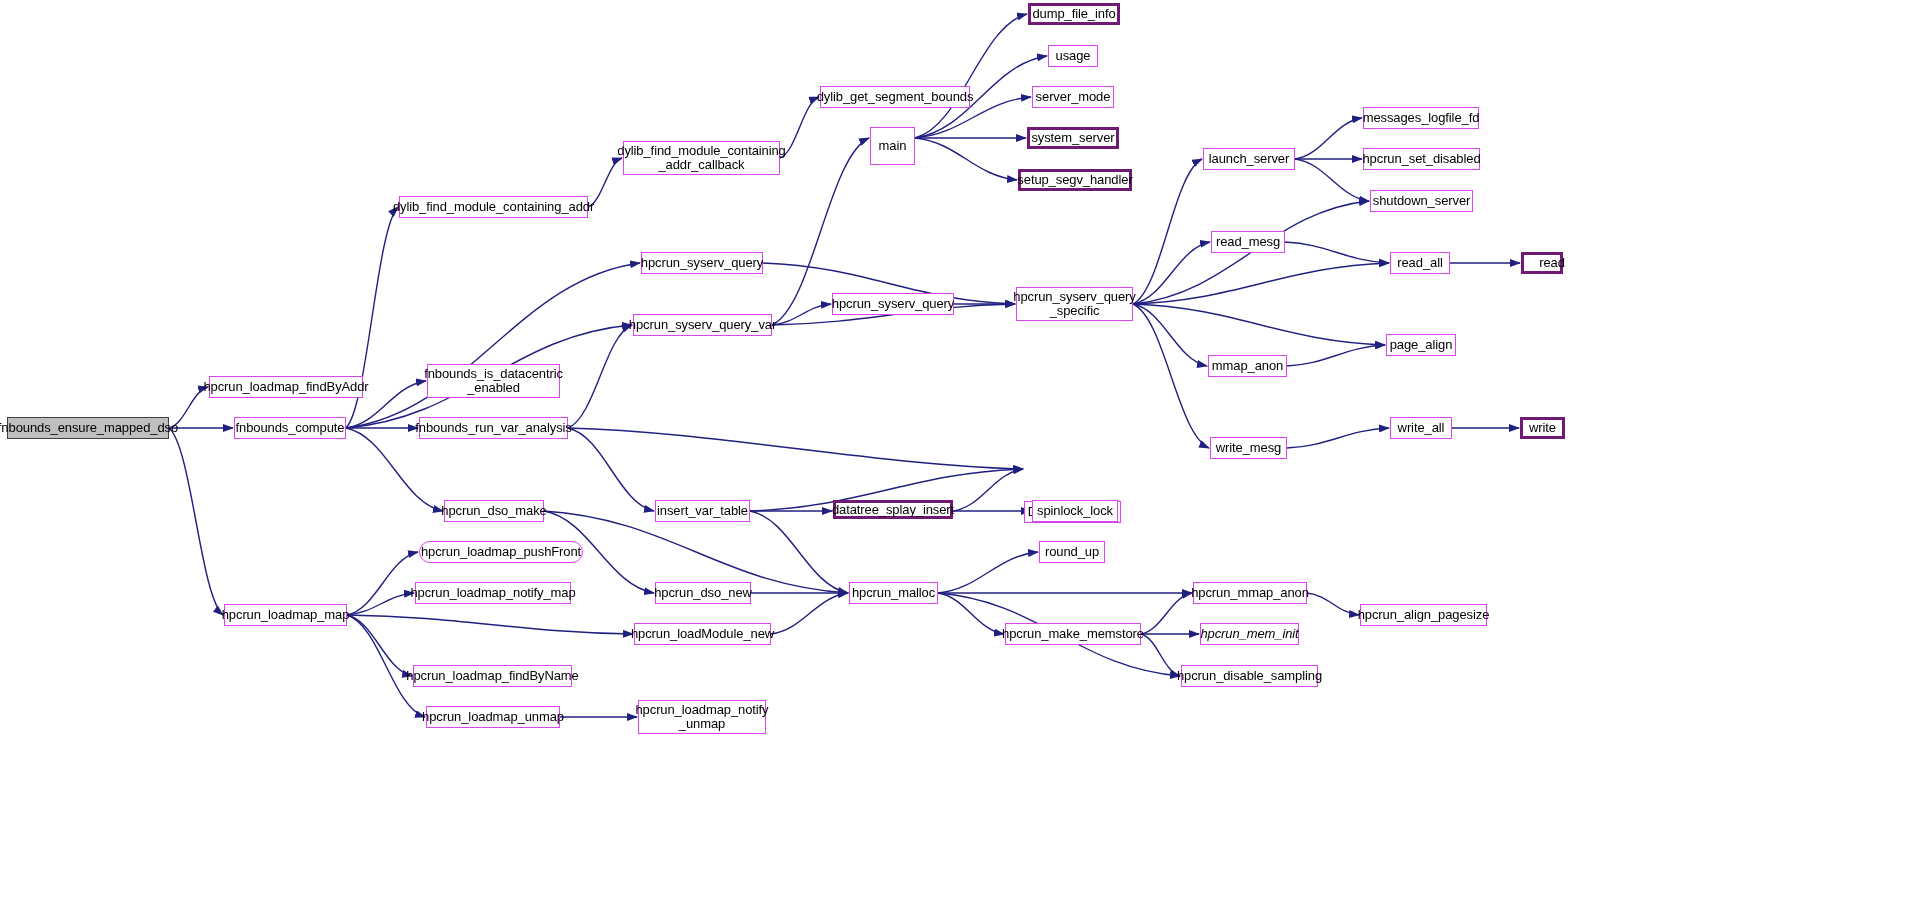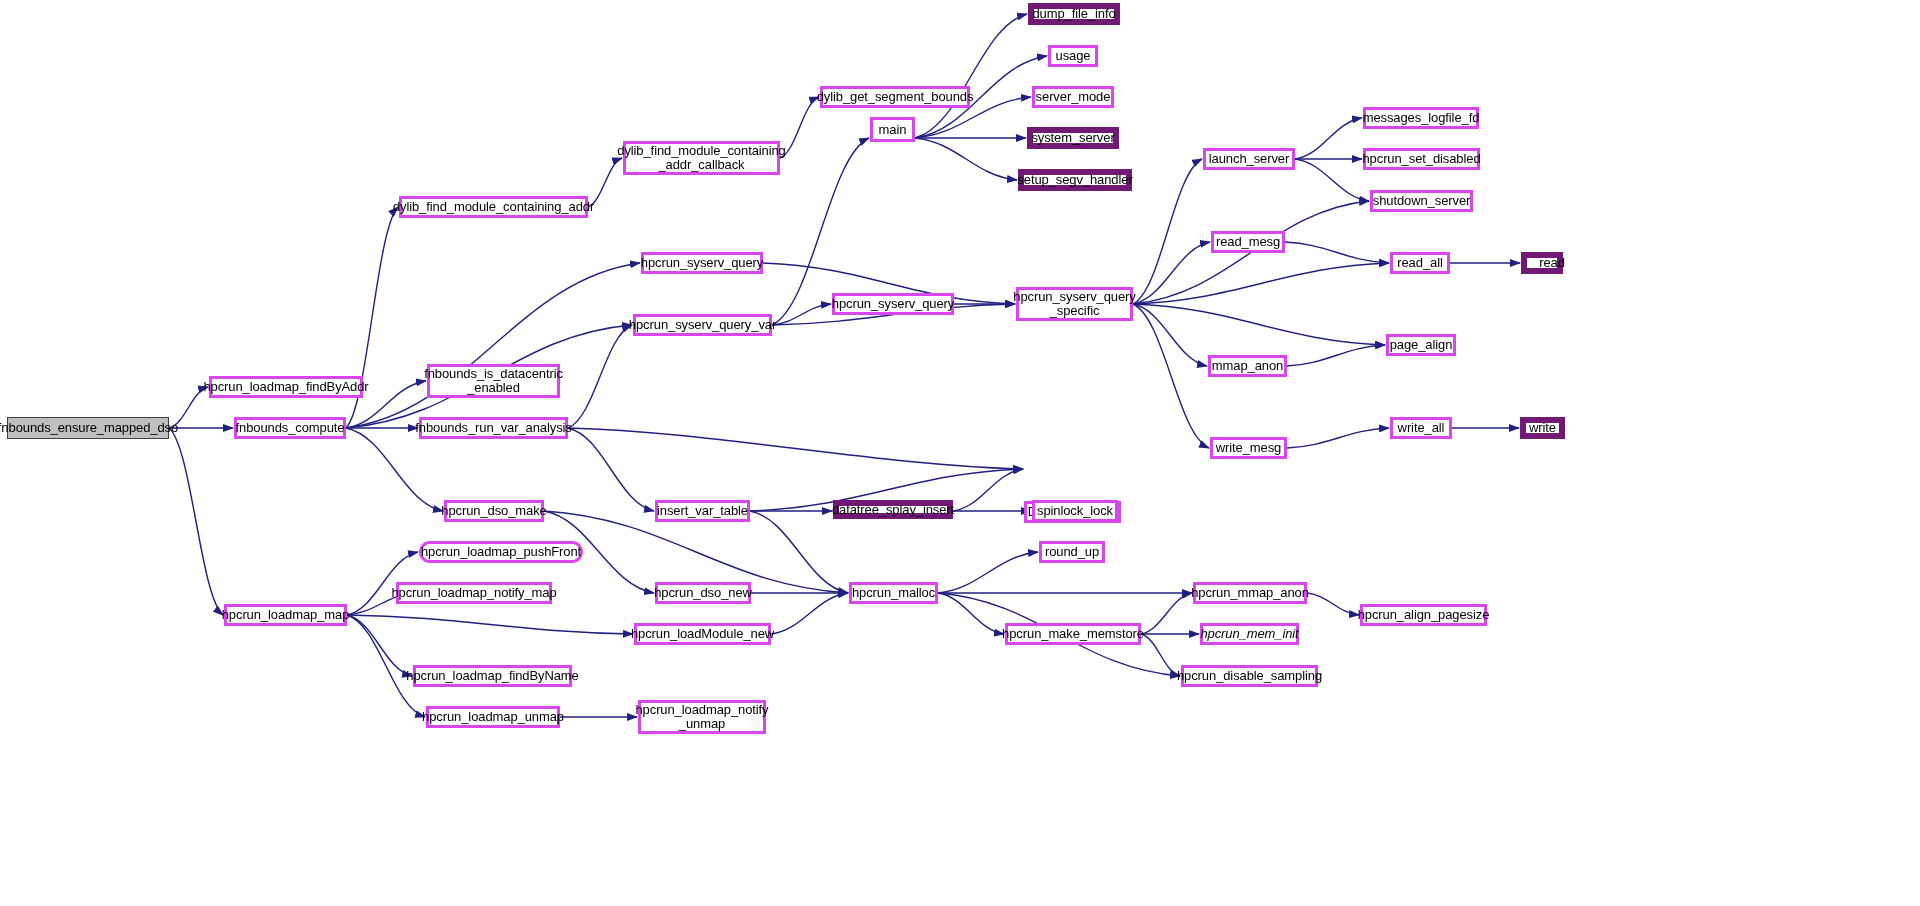--- a/index.html
+++ b/index.html
@@ -24,30 +24,30 @@
     pointer-events: none;
   }
   .node {
     position: absolute;
     box-sizing: border-box;
     display: flex;
     align-items: center;
     justify-content: center;
     text-align: center;
     background: #ffffff;
-    border: 3px solid #d946ef;
+    border: 1px solid #d946ef;
     color: #000000;
     font-size: 13px;
     line-height: 14px;
     white-space: pre-line;
     letter-spacing: -0.1px;
     z-index: 5;
   }
   .node.red {
-    border: 6px solid #701a75;
+    border: 3px solid #701a75;
   }
   .node.root {
     background: #bfbfbf;
     border: 1px solid #404040;
   }
 </style>
 </head>
 <body>
 
 <div id="canvas">
@@ -126,34 +126,34 @@
       <div class="node root" style="left: 7px; top: 417px; width: 162px; height: 22px;">fnbounds_ensure_mapped_dso</div>
       <div class="node" style="left: 209px; top: 376px; width: 154px; height: 22px;">hpcrun_loadmap_findByAddr</div>
       <div class="node" style="left: 234px; top: 417px; width: 112px; height: 22px;">fnbounds_compute</div>
       <div class="node" style="left: 224px; top: 604px; width: 123px; height: 22px;">hpcrun_loadmap_map</div>
       <div class="node" style="left: 399px; top: 196px; width: 189px; height: 22px;">dylib_find_module_containing_addr</div>
       <div class="node" style="left: 427px; top: 364px; width: 133px; height: 34px;">fnbounds_is_datacentric
 _enabled</div>
       <div class="node" style="left: 419px; top: 417px; width: 149px; height: 22px;">fnbounds_run_var_analysis</div>
       <div class="node" style="left: 444px; top: 500px; width: 100px; height: 22px;">hpcrun_dso_make</div>
       <div class="node" style="left: 419px; top: 541px; width: 164px; height: 22px; border-radius: 11px;">hpcrun_loadmap_pushFront</div>
-      <div class="node" style="left: 396px; top: 582px; width: 156px; height: 22px;">hpcrun_loadmap_notify_map</div>
+      <div class="node" style="left: 415px; top: 582px; width: 156px; height: 22px;">hpcrun_loadmap_notify_map</div>
       <div class="node" style="left: 413px; top: 665px; width: 159px; height: 22px;">hpcrun_loadmap_findByName</div>
       <div class="node" style="left: 426px; top: 706px; width: 134px; height: 22px;">hpcrun_loadmap_unmap</div>
       <div class="node" style="left: 623px; top: 141px; width: 157px; height: 34px;">dylib_find_module_containing
 _addr_callback</div>
       <div class="node" style="left: 641px; top: 252px; width: 122px; height: 22px;">hpcrun_syserv_query</div>
       <div class="node" style="left: 633px; top: 314px; width: 139px; height: 22px; text-align: center;">hpcrun_syserv_query_var</div>
       <div class="node" style="left: 655px; top: 500px; width: 95px; height: 22px;">insert_var_table</div>
       <div class="node" style="left: 655px; top: 582px; width: 96px; height: 22px;">hpcrun_dso_new</div>
       <div class="node" style="left: 634px; top: 623px; width: 137px; height: 22px;">hpcrun_loadModule_new</div>
       <div class="node" style="left: 638px; top: 700px; width: 128px; height: 34px;">hpcrun_loadmap_notify
 _unmap</div>
       <div class="node" style="left: 820px; top: 86px; width: 150px; height: 22px;">dylib_get_segment_bounds</div>
-      <div class="node" style="left: 870px; top: 117px; width: 45px; height: 25px;">main</div>
+      <div class="node" style="left: 870px; top: 127px; width: 45px; height: 38px;">main</div>
       <div class="node" style="left: 832px; top: 293px; width: 122px; height: 22px;">hpcrun_syserv_query</div>
       <div class="node red" style="left: 833px; top: 500px; width: 120px; height: 19px;">datatree_splay_insert</div>
       <div class="node" style="left: 849px; top: 582px; width: 89px; height: 22px;">hpcrun_malloc</div>
       <div class="node red" style="left: 1028px; top: 3px; width: 92px; height: 22px;">dump_file_info</div>
       <div class="node" style="left: 1048px; top: 45px; width: 50px; height: 22px;">usage</div>
       <div class="node" style="left: 1032px; top: 86px; width: 82px; height: 22px;">server_mode</div>
       <div class="node red" style="left: 1027px; top: 127px; width: 92px; height: 22px;">system_server</div>
       <div class="node red" style="left: 1018px; top: 169px; width: 114px; height: 22px;">setup_segv_handler</div>
       <div class="node" style="left: 1016px; top: 287px; width: 117px; height: 34px;">hpcrun_syserv_query
 _specific</div>

